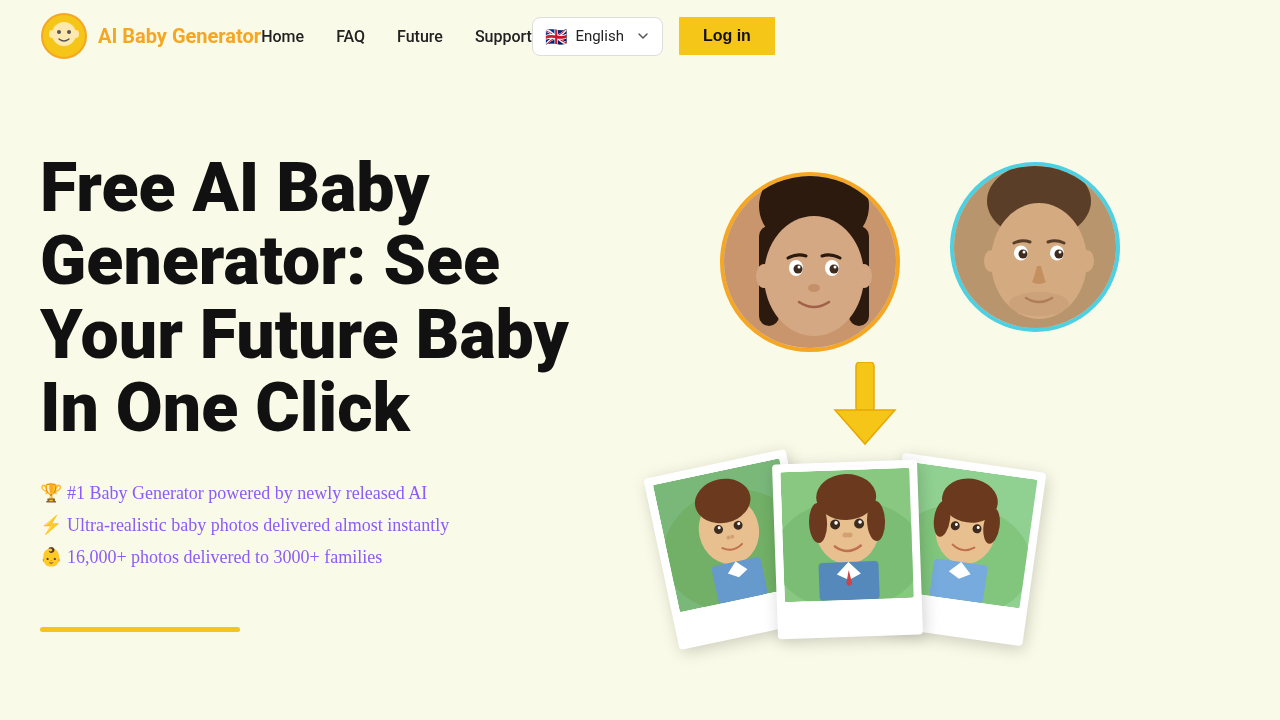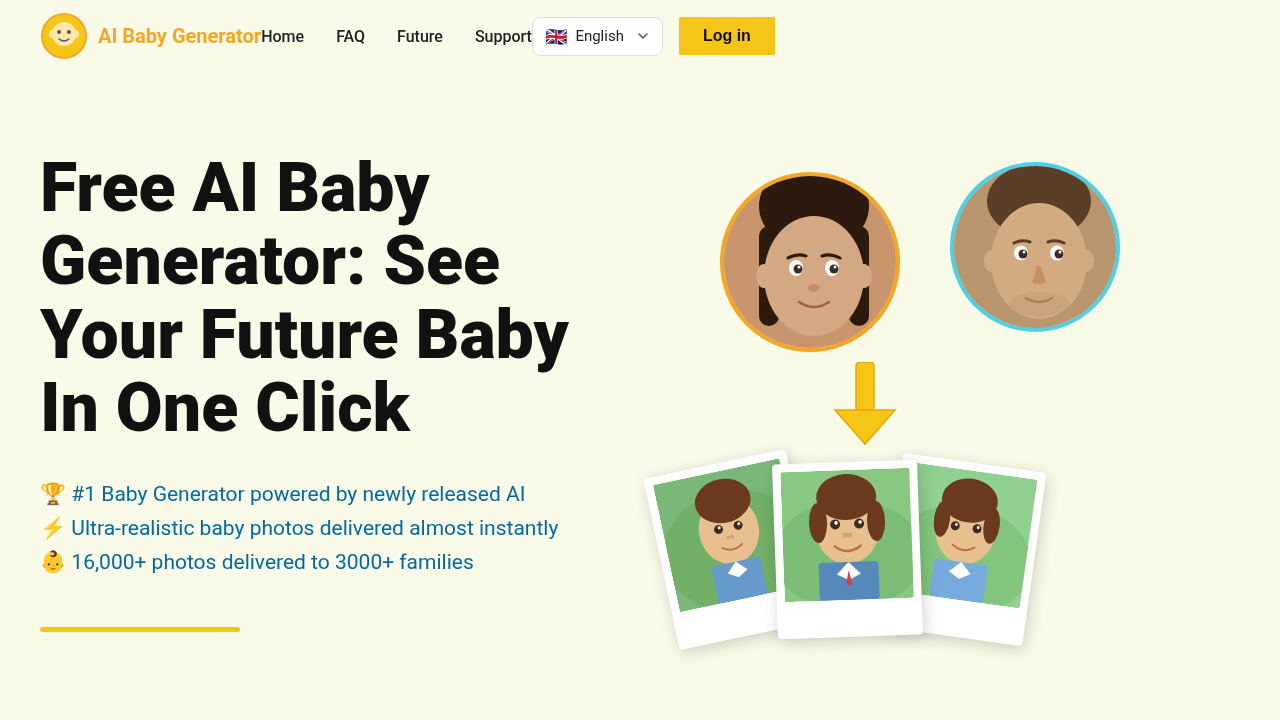--- a/index.html
+++ b/index.html
@@ -119,22 +119,23 @@
     }
 
     .features-list {
       list-style: none;
       display: flex;
       flex-direction: column;
       gap: 10px;
     }
 
     .features-list li {
-      font-size: 21px;
-      color: #0369a1;
+      font-size: 18px;
+      color: #8b5cf6;
+      font-family: Liberation Serif, serif;
     }
 
     
     .right-visual {
       position: relative;
       flex: 1;
       min-height: 500px;
     }
 
     

